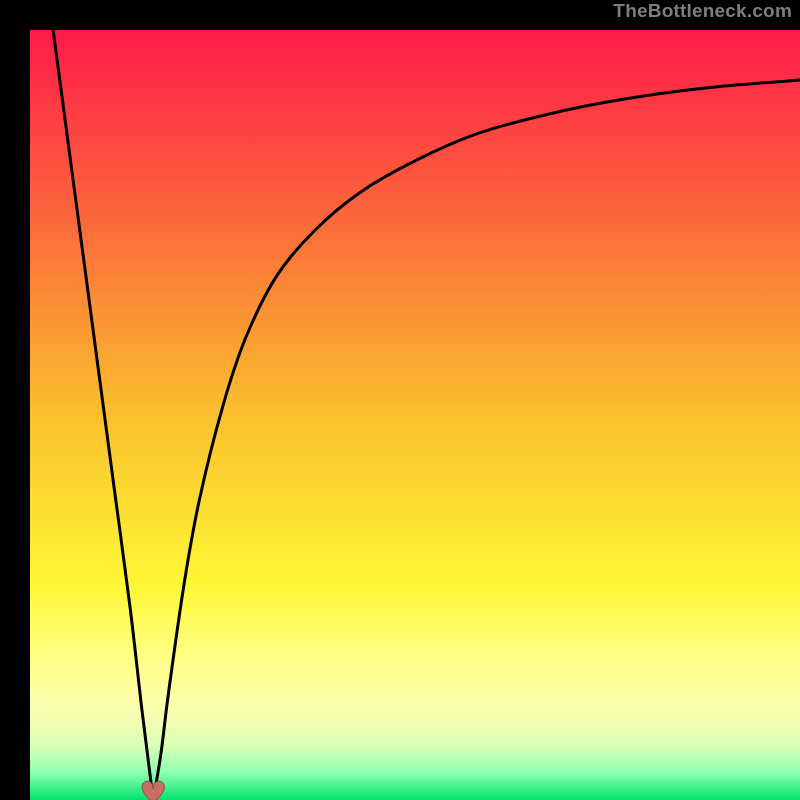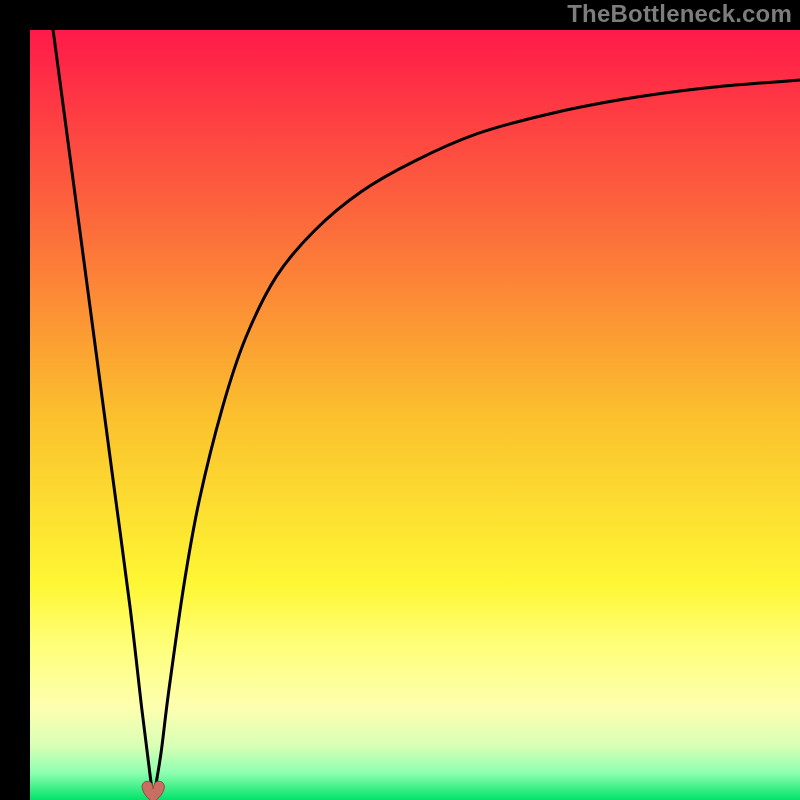--- a/index.html
+++ b/index.html
@@ -38,21 +38,21 @@
     top: 0;
     width: 770px;
     height: 770px;
     pointer-events: none;
   }
   .watermark {
     position: absolute;
     top: 0;
     right: 8px;
     font-family: Arial, Helvetica, sans-serif;
-    font-size: 24px;
+    font-size: 19px;
     font-weight: bold;
     color: #7d7d7d;
     letter-spacing: 0.2px;
     user-select: none;
   }
 </style>
 </head>
 <body>
 
 <div class="frame">

